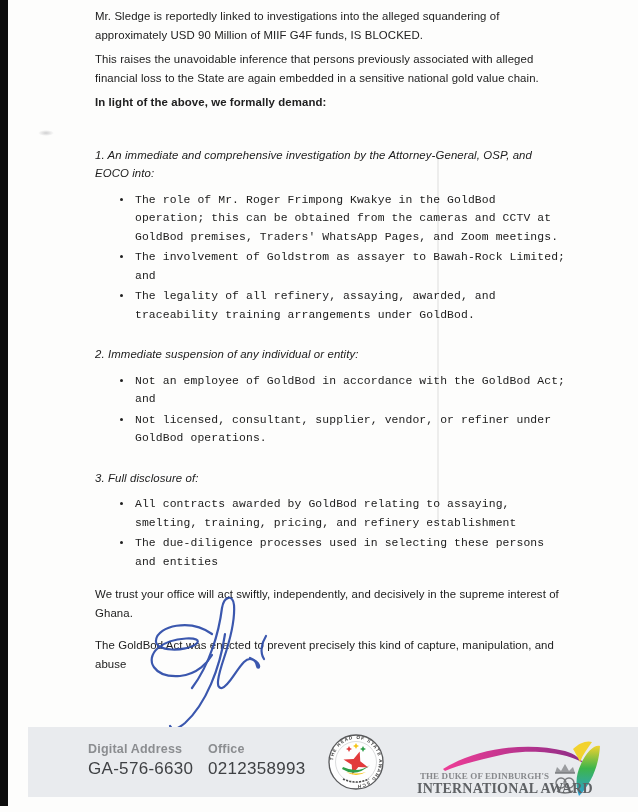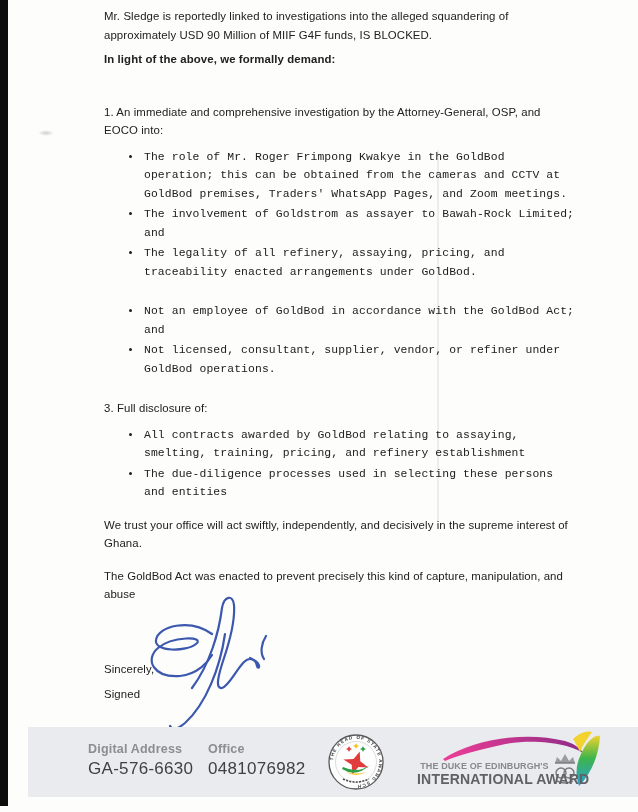--- a/index.html
+++ b/index.html
@@ -7,74 +7,76 @@
        font-family:"Liberation Sans","DejaVu Sans",sans-serif;}
   .page{position:absolute;inset:0;background:#fdfdfc;}
 
   
   .edge-bar{position:absolute;left:0;top:0;width:8px;height:806px;background:#0d0d0d;}
   .smudge{position:absolute;left:38px;top:130px;width:16px;height:6px;border-radius:50%;
           background:radial-gradient(ellipse,rgba(120,120,125,.35),rgba(120,120,125,0) 70%);}
   .streak{position:absolute;left:437px;top:150px;width:2px;height:372px;background:rgba(140,140,145,.14);}
 
   
-  .content{position:absolute;left:104px;top:7px;width:472px;color:#202020;
+  .content{position:absolute;left:95px;top:7px;width:472px;color:#202020;
            font-size:11.4px;line-height:18.5px;letter-spacing:.1px;}
   .p{margin:0 0 6px 0;}
   .demand-intro{margin-bottom:34px;font-weight:bold;}
   .demand{margin-bottom:21px;}
   .demand:nth-of-type(3){margin-bottom:14px;}
-  .demand .dh{margin:0;}
+  .demand .dh{margin:0;font-style:italic;}
   .demand ul{margin:8px 0 0 0;padding:0 0 0 38px;list-style:disc;}
   .demand li{margin:0 0 2px 0;padding-left:2px;font-family:Liberation Mono, monospace;}
   .closing1{margin:14px 0 8px 0;}
   .closing2{margin:0;}
   .signoff{margin-top:56px;}
   .signoff .p{margin:0 0 7px 0;}
 
   
   .signature{position:absolute;left:128px;top:592px;pointer-events:none;}
 
   
   .footer{position:absolute;left:28px;top:727px;width:610px;height:70px;background:#e9ebee;}
   .contact{position:absolute;top:15px;}
   .contact .lbl{font-size:12.5px;color:#8b8d90;font-weight:bold;letter-spacing:.2px;}
   .contact .val{font-size:17px;color:#3f4144;margin-top:3px;letter-spacing:.3px;}
   .contact.digital{left:60px;}
   .contact.office{left:180px;}
   .seal{position:absolute;left:300px;top:7px;}
-  .duke{position:absolute;left:377px;top:2px;width:215px;height:66px;}
+  .duke{position:absolute;left:377px;top:12px;width:215px;height:66px;font-family:Liberation Serif, serif;}
   .duke-art{position:absolute;left:0;top:0;}
   .duke-text{position:absolute;left:12px;top:32px;width:135px;text-align:center;}
   .duke-line1{font-size:9px;font-weight:bold;color:#87898c;letter-spacing:.1px;white-space:nowrap;}
   .duke-line2{font-size:14px;font-weight:bold;color:#5f6265;letter-spacing:.2px;white-space:nowrap;}
 </style>
 </head>
 <body>
 
 <div class="page">
 
   <div class="edge-bar"></div>
   <div class="smudge"></div>
   <div class="streak"></div>
 
   <div class="content">
     <p class="p">Mr. Sledge is reportedly linked to investigations into the alleged squandering of approximately USD 90 Million of MIIF G4F funds, IS BLOCKED.</p>
+    <p class="p">This raises the unavoidable inference that persons previously associated with alleged financial loss to the State are again embedded in a sensitive national gold value chain.</p>
     <p class="p demand-intro">In light of the above, we formally demand:</p>
 
     <div class="demand">
       <p class="dh">1. An immediate and comprehensive investigation by the Attorney-General, OSP, and EOCO into:</p>
       <ul>
         <li>The role of Mr. Roger Frimpong Kwakye in the GoldBod operation; this can be obtained from the cameras and CCTV at GoldBod premises, Traders' WhatsApp Pages, and Zoom meetings.</li>
         <li>The involvement of Goldstrom as assayer to Bawah-Rock Limited; and</li>
-        <li>The legality of all refinery, assaying, pricing, and traceability enacted arrangements under GoldBod.</li>
+        <li>The legality of all refinery, assaying, awarded, and traceability training arrangements under GoldBod.</li>
       </ul>
     </div>
 
     <div class="demand">
+      <p class="dh">2. Immediate suspension of any individual or entity:</p>
       <ul>
         <li>Not an employee of GoldBod in accordance with the GoldBod Act; and</li>
         <li>Not licensed, consultant, supplier, vendor, or refiner under GoldBod operations.</li>
       </ul>
     </div>
 
     <div class="demand">
       <p class="dh">3. Full disclosure of:</p>
       <ul>
         <li>All contracts awarded by GoldBod relating to assaying, smelting, training, pricing, and refinery establishment</li>
@@ -102,21 +104,21 @@
 
   <div class="footer">
 
     <div class="contact digital">
       <div class="lbl">Digital Address</div>
       <div class="val">GA-576-6630</div>
     </div>
 
     <div class="contact office">
       <div class="lbl">Office</div>
-      <div class="val">0481076982</div>
+      <div class="val">0212358993</div>
     </div>
 
     <svg class="seal" width="56" height="56" viewBox="0 0 56 56">
       <defs>
         <path id="sealArc" d="M 28 51 A 23 23 0 1 1 28.01 51"></path>
       </defs>
       <circle cx="28" cy="28" r="27" fill="#fefefe" stroke="#58595b" stroke-width="1.3"></circle>
       <circle cx="28" cy="28" r="20.5" fill="none" stroke="#b7b8ba" stroke-width="0.5"></circle>
       <text font-size="4.6" fill="#3e3e3e" letter-spacing="1.1" font-weight="bold" font-family="Liberation Sans, DejaVu Sans, sans-serif">
         <textPath href="#sealArc" startOffset="26%">THE HEAD OF STATE AWARD SCHEME</textPath>

